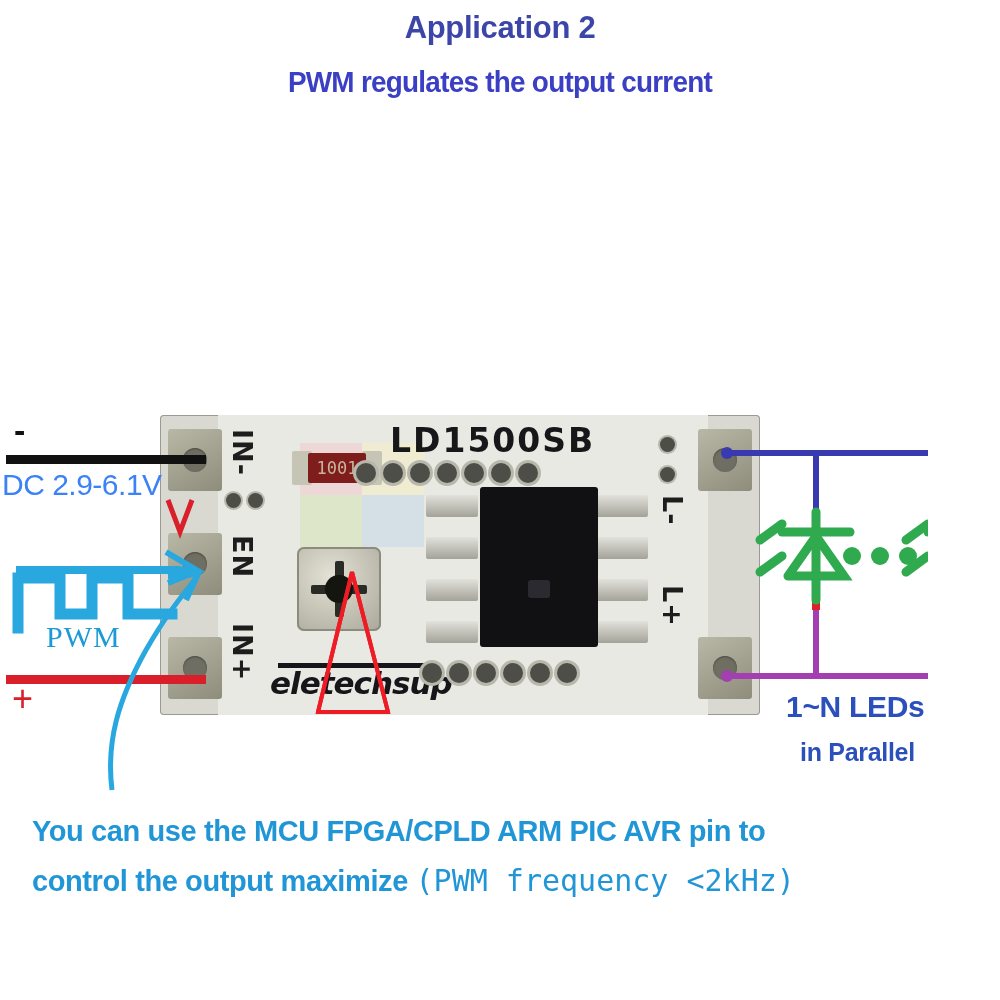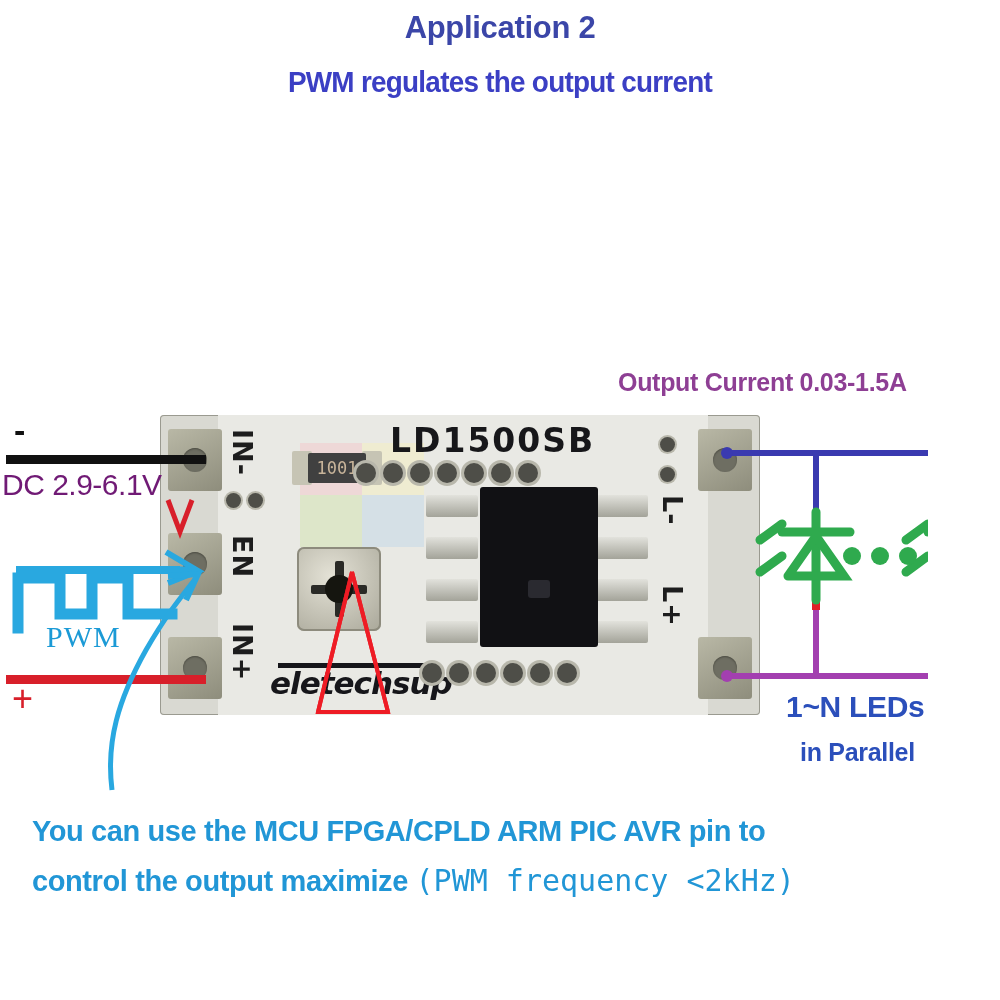--- a/index.html
+++ b/index.html
@@ -140,21 +140,21 @@
     left: 118px; top: 248px;
     width: 148px; height: 5px;
     background: #16161a;
   }
 
   
   .smd-res {
     position: absolute;
     left: 148px; top: 38px;
     width: 58px; height: 30px;
-    background: #404040;
+    background: #7f1d1d;
     border-radius: 2px;
     color: #c8b49a;
     font-size: 17px;
     font-family: "DejaVu Sans Mono", monospace;
     text-align: center;
     line-height: 30px;
     letter-spacing: 0px;
   }
   .pad-sm {
     position: absolute;
@@ -249,21 +249,21 @@
   }
   .black-wire {
     position: absolute;
     left: 6px; top: 455px;
     width: 200px; height: 9px;
     background: #111;
   }
   .dc-label {
     position: absolute;
     left: 2px; top: 468px;
-    color: #701a75;
+    color: #3b82f6;
     font-size: 30px;
     letter-spacing: -0.5px;
     white-space: nowrap;
   }
   .red-wire {
     position: absolute;
     left: 6px; top: 675px;
     width: 200px; height: 9px;
     background: #d81f2a;
   }
@@ -346,21 +346,20 @@
 </style>
 </head>
 <body>
 
 <div id="page">
 
   <div class="hdr-title">Application 2</div>
   <div class="hdr-sub">PWM regulates the output current</div>
 
 
-  <div class="out-current">Output Current 0.03-1.5A</div>
 
   <div class="pcb">
     <div class="pcb-white"></div>
 
     <div class="wm-sq" style="left:140px;top:28px;width:62px;height:52px;background:#f3c3c8;"></div>
     <div class="wm-sq" style="left:202px;top:28px;width:62px;height:52px;background:#f7efbb;"></div>
     <div class="wm-sq" style="left:140px;top:80px;width:62px;height:52px;background:#cfe2a8;"></div>
     <div class="wm-sq" style="left:202px;top:80px;width:62px;height:52px;background:#bcd4e8;"></div>
 
     <div class="pcb-pad pad-inminus">

